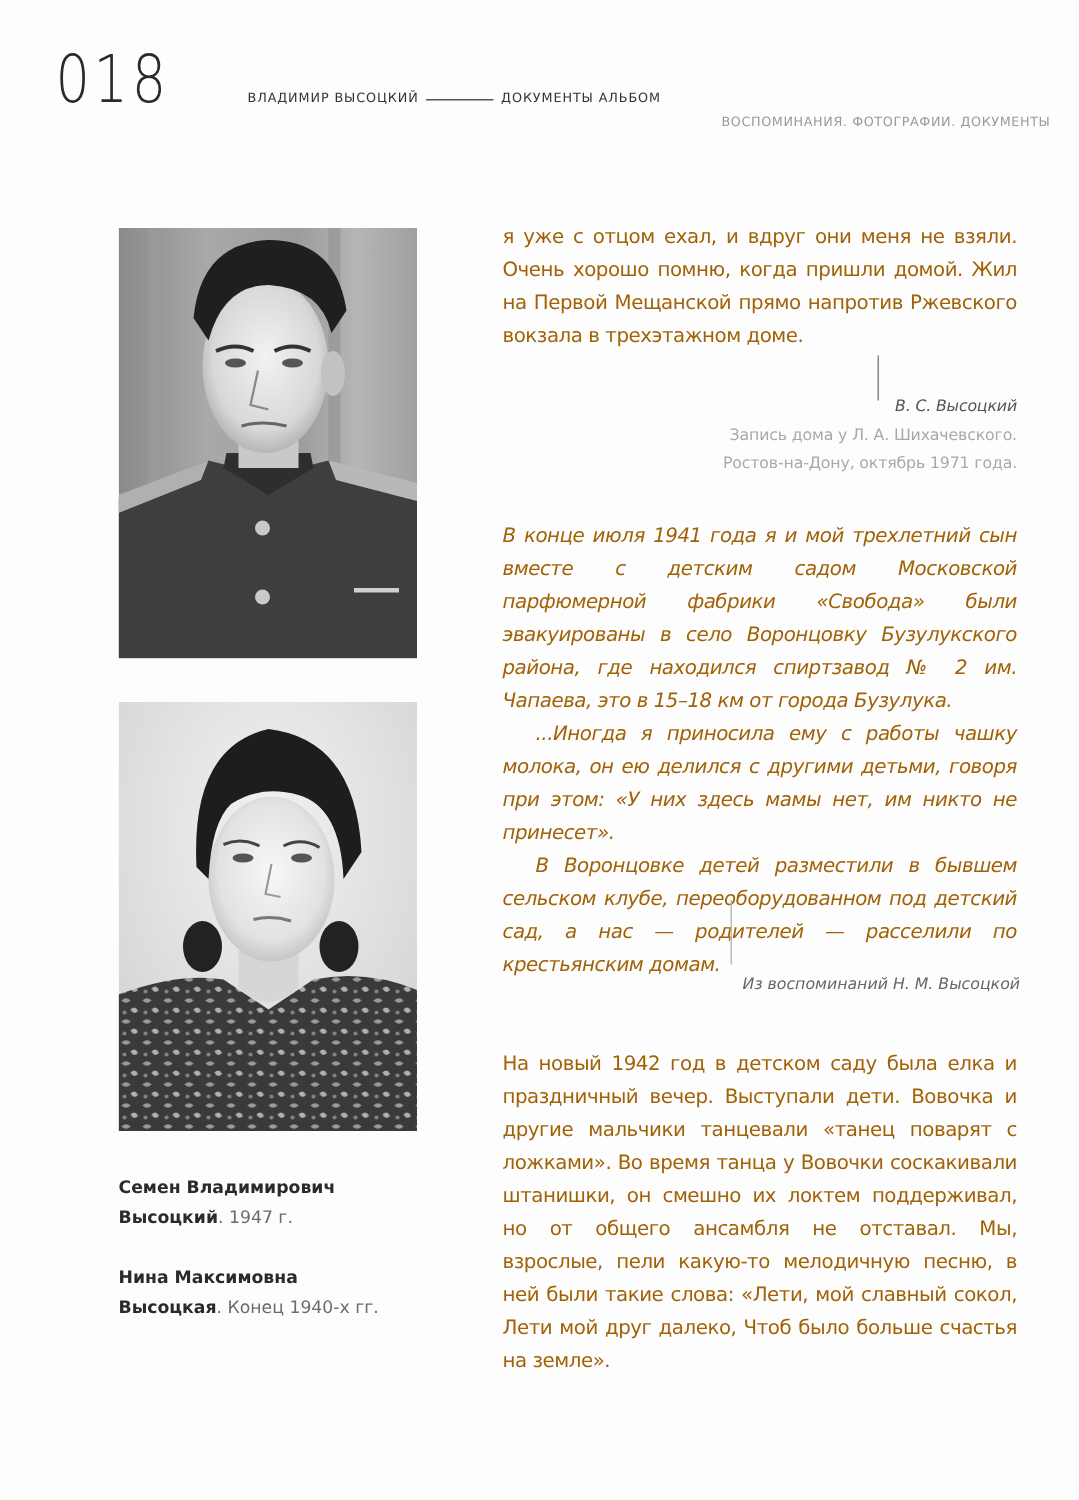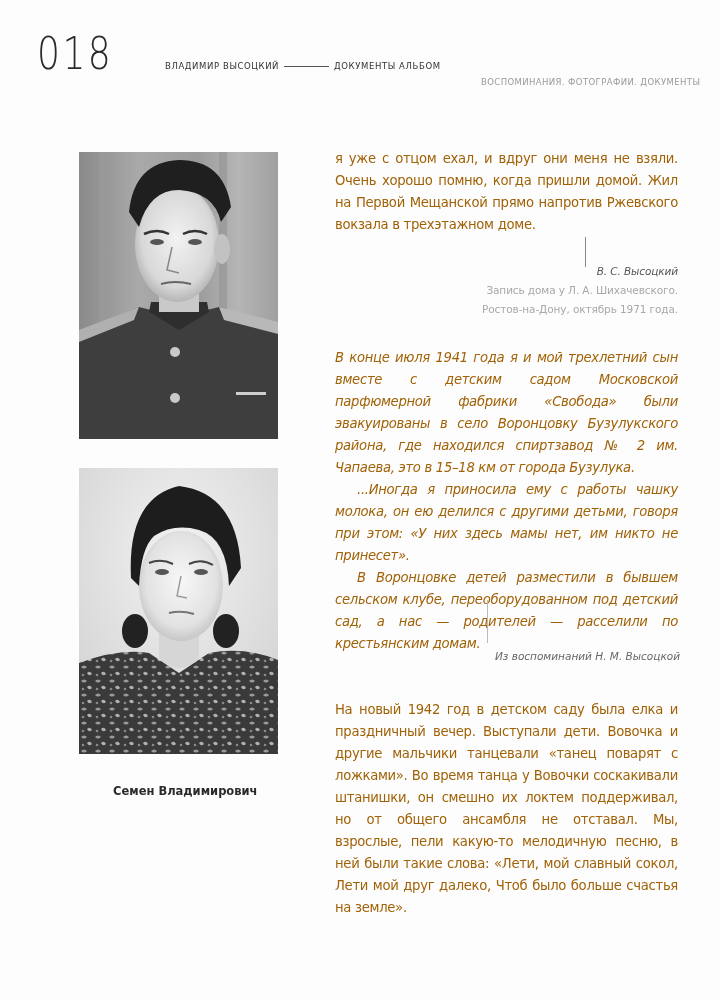--- a/index.html
+++ b/index.html
@@ -23,21 +23,21 @@
     position: absolute; top: 77px; left: 481px; font-size: 8.5px; letter-spacing: 0.4px;
     color: #9a9a9a; white-space: nowrap;
   }
   .photo {
     position: absolute; left: 79px; width: 199px; overflow: hidden;
   }
   .photo svg { display: block; width: 100%; height: 100%; }
   .photo-1 { top: 152px; height: 287px; }
   .photo-2 { top: 468px; height: 286px; }
 
-  .captions { position: absolute; left: 79px; top: 781px; width: 210px; font-size: 11.5px; line-height: 20px; color: #2a2a2a; margin-left: 34px; }
+  .captions { position: absolute; left: 79px; top: 781px; width: 210px; font-size: 11.5px; line-height: 20px; color: #2a2a2a; }
   .caption { margin-bottom: 20px; }
   .caption .b { font-weight: bold; }
   .caption .t { color: #6b6b6b; }
 
   .body-text {
     position: absolute; left: 335px; width: 343px; font-size: 13.2px; line-height: 22px;
     color: #a16207; text-align: justify; font-family: "DejaVu Sans", sans-serif;
     letter-spacing: -0.3px;
   }
   .body-text p { margin: 0; text-align: justify; }
@@ -157,20 +157,25 @@
     <ellipse cx="83" cy="104" rx="7" ry="3" fill="#555"></ellipse>
     <ellipse cx="122" cy="104" rx="7" ry="3" fill="#555"></ellipse>
     <path d="M102 108 L98 128 L108 130" stroke="#999" stroke-width="1.4" fill="none"></path>
     <path d="M90 145 Q102 142 115 146" stroke="#777" stroke-width="2" fill="none"></path>
   </svg>
 </div>
 
 <div class="captions">
   <div class="caption">
     <div class="b">Семен Владимирович</div>
+    <div><span class="b">Высоцкий</span><span class="t">. 1947 г.</span></div>
+  </div>
+  <div class="caption">
+    <div class="b">Нина Максимовна</div>
+    <div><span class="b">Высоцкая</span><span class="t">. Конец 1940-х гг.</span></div>
   </div>
 </div>
 
 <div class="body-text block-1">
   <p>я уже с отцом ехал, и вдруг они меня не взяли. Очень хорошо помню, когда пришли домой. Жил на Первой Мещанской прямо напротив Ржевского вокзала в трехэтажном доме.</p>
 </div>
 <div class="quote-bar bar-1"></div>
 <div class="attrib-1">
   <div class="author">В. С. Высоцкий</div>
   <div>Запись дома у Л. А. Шихачевского.</div>

